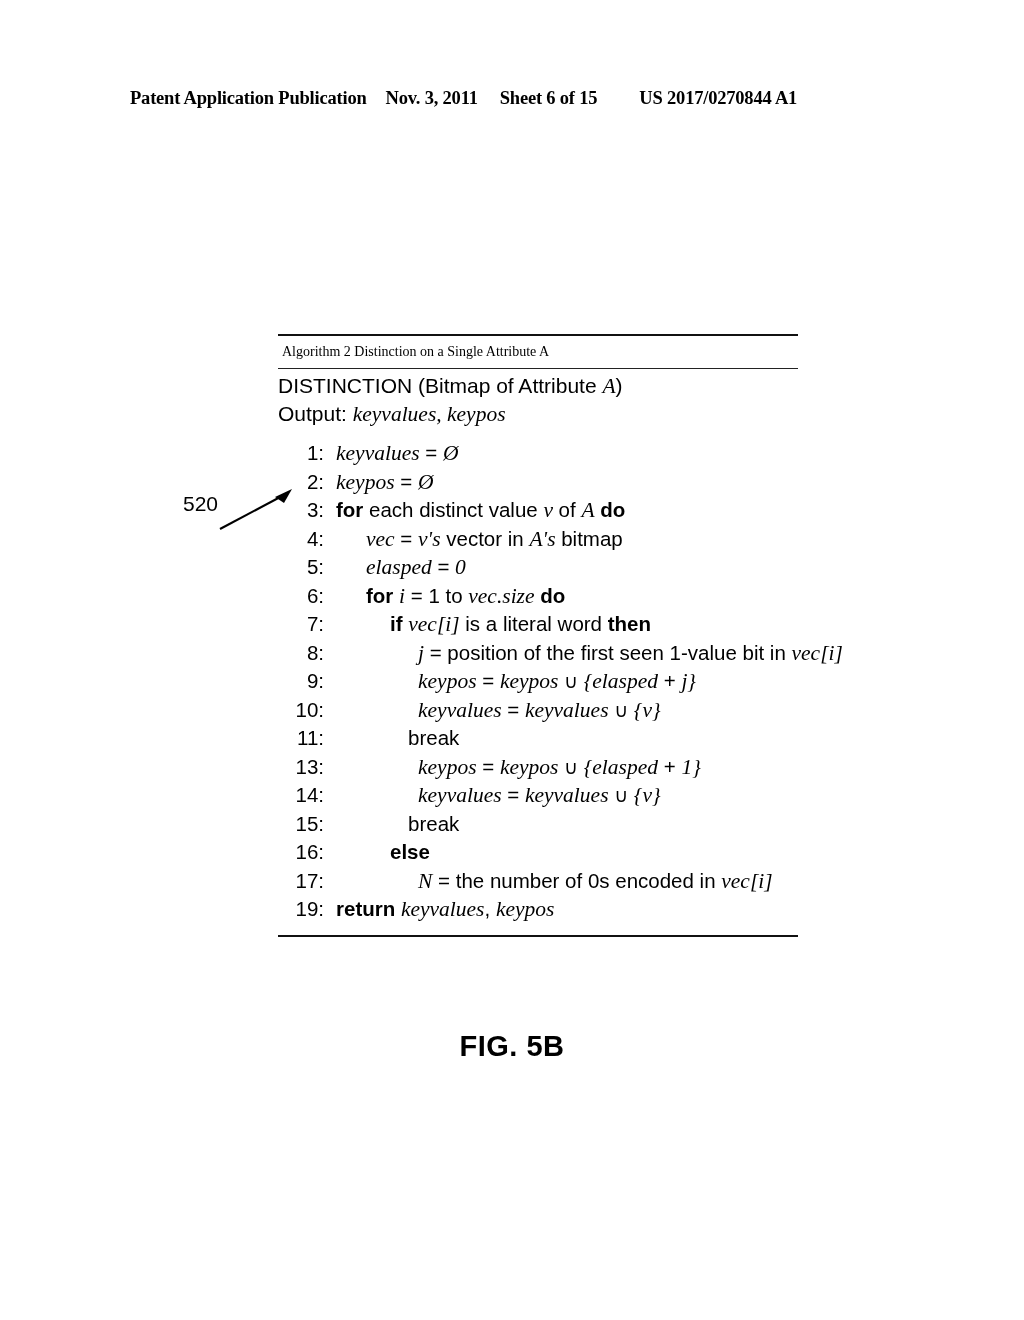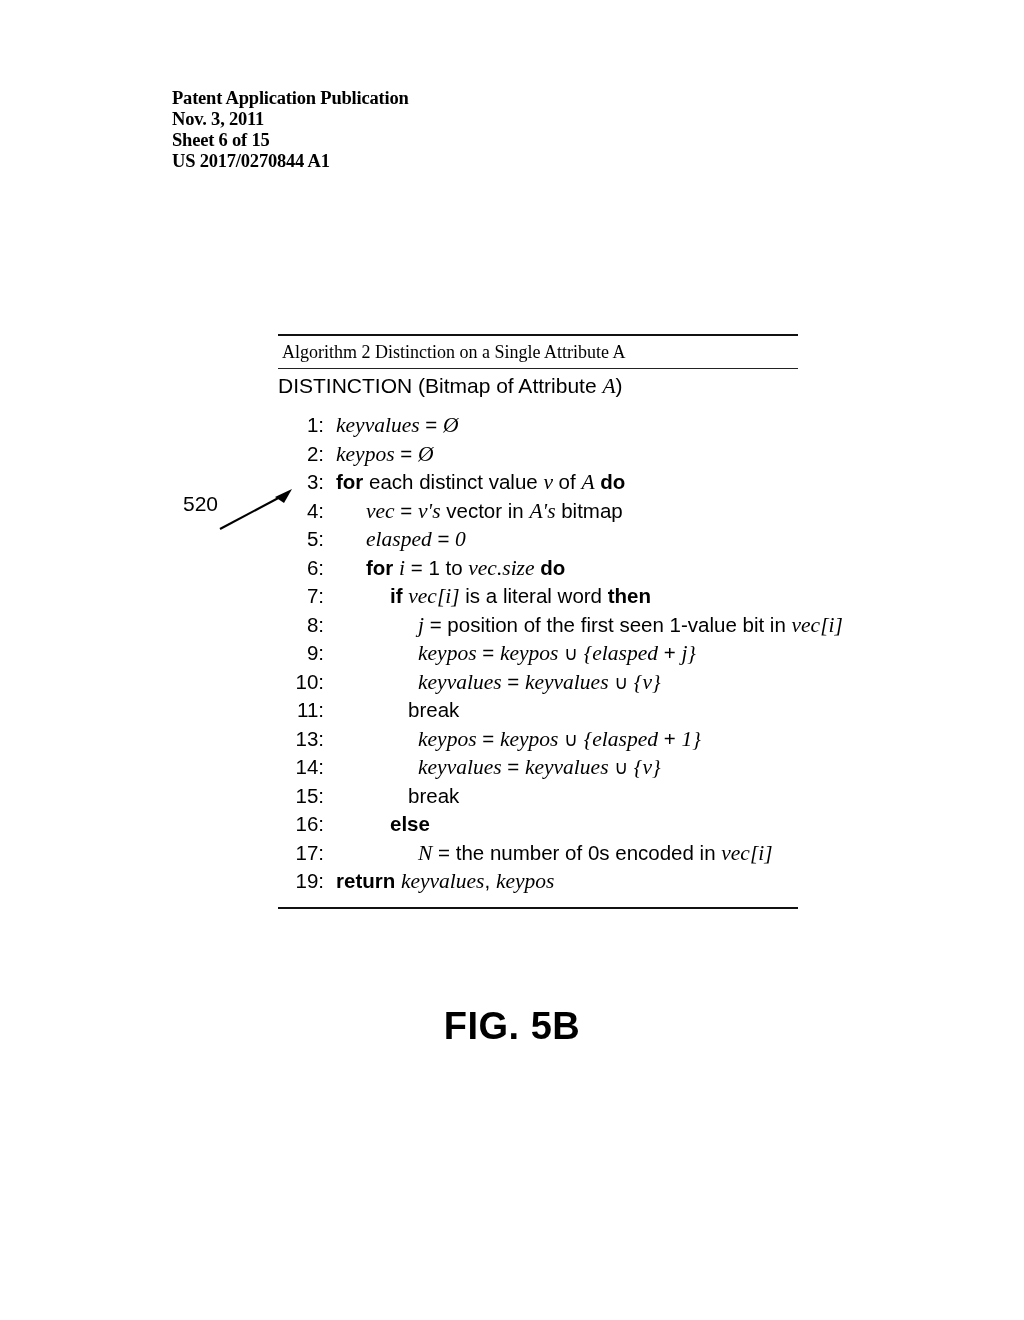--- a/index.html
+++ b/index.html
@@ -22,21 +22,20 @@
     top: 88px;
     left: 130px;
     width: 760px;
     font-family: "Liberation Serif", serif;
     font-weight: bold;
     font-size: 18.5px;
     letter-spacing: -0.2px;
     white-space: nowrap;
     display: flex;
     align-items: baseline;
-    flex-direction: column;
   }
   .hdr-pub   { }
   .hdr-date  { margin-left: 19px; }
   .hdr-sheet { margin-left: 22px; }
   .hdr-num   { margin-left: 42px; }
 
   
   .algo-box {
     position: absolute;
     left: 278px;
@@ -55,21 +54,21 @@
   }
   .rule-bottom {
     height: 0;
     border-top: 2.6px solid #111;
     width: 100%;
     margin-top: 9px;
   }
 
   .algo-title {
     font-family: "Liberation Serif", serif;
-    font-size: 18px;
+    font-size: 14px;
     line-height: 30px;
     padding: 1px 0 1px 4px;
     white-space: nowrap;
   }
 
   .algo-sig {
     font-family: "Liberation Sans", sans-serif;
     font-size: 21px;
     line-height: 28px;
     padding-top: 3px;
@@ -144,27 +143,27 @@
     position: absolute;
     left: 218px;
     top: 487px;
     width: 80px;
     height: 46px;
   }
 
   
   .fig-caption {
     position: absolute;
-    top: 1005px;
+    top: 1030px;
     left: 0;
     width: 1024px;
     text-align: center;
     font-family: "Liberation Sans", sans-serif;
     font-weight: bold;
-    font-size: 38px;
+    font-size: 29px;
     letter-spacing: 0.5px;
   }
 </style>
 </head>
 <body>
 
 <div class="page-header">
   <span class="hdr-pub">Patent Application Publication</span>
   <span class="hdr-date">Nov. 3, 2011</span>
   <span class="hdr-sheet">Sheet 6 of 15</span>
@@ -176,20 +175,23 @@
   <div class="rule-top"></div>
 
   <div class="algo-title">Algorithm 2 Distinction on a Single Attribute A</div>
 
   <div class="rule-mid"></div>
 
   <div class="algo-sig">
     <span>DISTINCTION (Bitmap of Attribute </span><span class="it">A</span><span>)</span>
   </div>
 
+  <div class="algo-out">
+    <span>Output: </span><span class="it">keyvalues</span><span class="it">, </span><span class="it">keypos</span>
+  </div>
 
   <div class="algo-lines" id="algo-lines">
       <div class="algo-line">
         <span class="ln">1:</span>
         <span class="code i0"><span class="mathset">keyvalues</span>&nbsp;<span>=</span>&nbsp;<span class="mathset">Ø</span></span>
       </div>
       <div class="algo-line">
         <span class="ln">2:</span>
         <span class="code i0"><span class="mathset">keypos</span>&nbsp;<span>=</span>&nbsp;<span class="mathset">Ø</span></span>
       </div>

